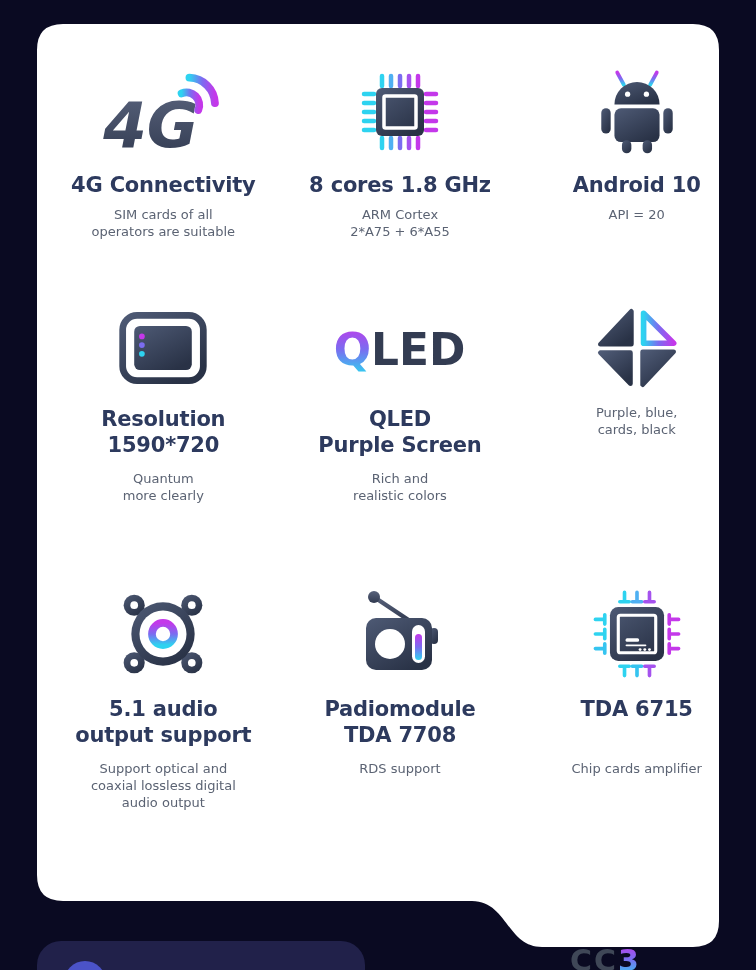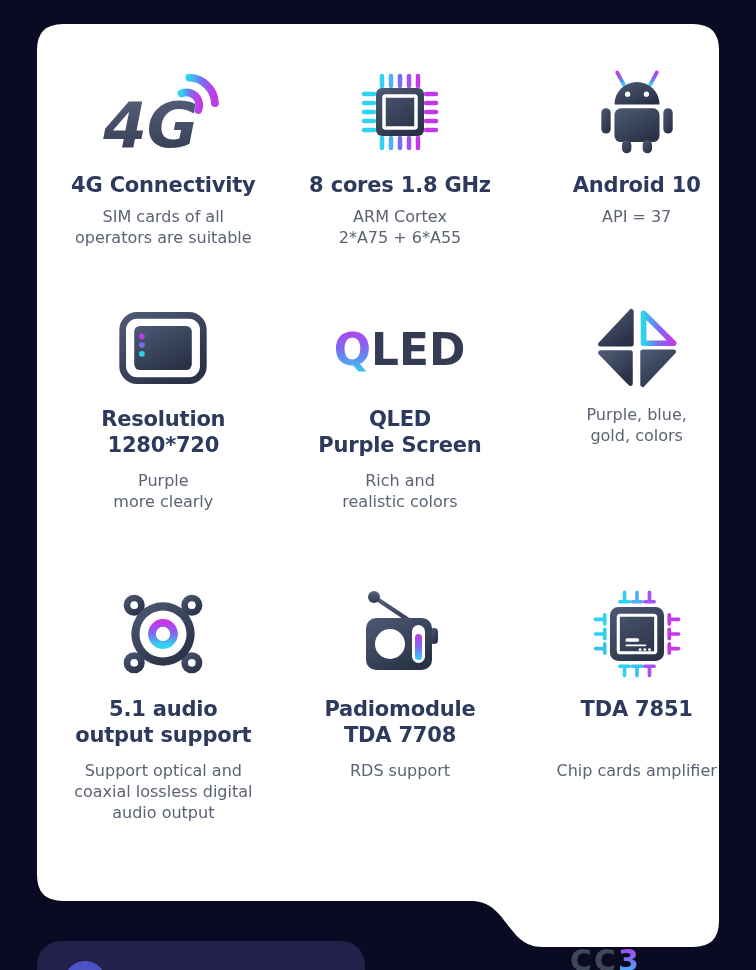--- a/index.html
+++ b/index.html
@@ -27,21 +27,21 @@
   .icon-slot{display:flex;align-items:center;justify-content:center;}
   .row1 .icon-slot{height:100px;}
   .row2 .icon-slot{height:96px;}
   .row3 .icon-slot{height:104px;}
   .title{
     margin-top:10px;font-size:21px;font-weight:bold;color:#2d3a5e;
     line-height:1.25;white-space:pre-line;letter-spacing:-0.2px;text-align:center;
   }
   .row2 .title,.row3 .title{min-height:56px;}
   .sub{
-    margin-top:9px;font-size:16px;color:#5b6373;
+    margin-top:9px;font-size:13px;color:#5b6373;
     line-height:1.3;white-space:pre-line;
   }
   .logo{
     position:absolute;left:570px;top:943px;z-index:3;
     font-size:30px;font-weight:bold;letter-spacing:2px;
     color:#3f4757;display:flex;align-items:center;
   }
   .grad-text{
     background:linear-gradient(180deg,#c438ea 0%,#7b6cf0 45%,#2ed3f0 100%);
     -webkit-background-clip:text;background-clip:text;color:transparent;
@@ -139,36 +139,36 @@
         <circle cx="40" cy="31" r="2.8" fill="#ffffff"></circle>
           <circle cx="60" cy="31" r="2.8" fill="#ffffff"></circle>
         <rect x="26" y="46" width="48" height="36" rx="7" fill="url(#gSlate)"></rect>
         <rect x="12" y="46" width="10" height="27" rx="5" fill="url(#gSlate)"></rect>
         <rect x="78" y="46" width="10" height="27" rx="5" fill="url(#gSlate)"></rect>
         <rect x="34" y="80" width="10" height="14" rx="5" fill="url(#gSlate)"></rect>
         <rect x="56" y="80" width="10" height="14" rx="5" fill="url(#gSlate)"></rect>
       </svg>
     </div>
     <div class="title">Android 10</div>
-    <div class="sub">API = 37</div>
+    <div class="sub">API = 20</div>
   </div>
 
   <div class="cell row2">
     <div class="icon-slot">
       <svg width="96" height="96" viewBox="0 0 100 100">
         <rect x="8" y="16" width="84" height="68" rx="15" fill="none" stroke="url(#gSlate)" stroke-width="7"></rect>
         <rect x="20" y="27" width="60" height="46" rx="6" fill="url(#gSlate)"></rect>
         <circle cx="28" cy="38" r="3" fill="#c438ea"></circle>
         <circle cx="28" cy="47" r="3" fill="#7b6cf0"></circle>
         <circle cx="28" cy="56" r="3" fill="#2ed3f0"></circle>
       </svg>
     </div>
     <div class="title">Resolution
-1280*720</div>
-    <div class="sub">Purple
+1590*720</div>
+    <div class="sub">Quantum
 more clearly</div>
   </div>
 
   <div class="cell row2">
     <div class="icon-slot">
       <svg width="140" height="58" viewBox="0 0 150 60">
         <text x="4" y="48" font-size="47" font-weight="bold" fill="url(#gCMv)">Q</text>
         <text x="44" y="48" font-size="47" font-weight="bold" fill="#333c52">LED</text>
       </svg>
     </div>
@@ -181,21 +181,21 @@
   <div class="cell row2">
     <div class="icon-slot">
       <svg width="94" height="94" viewBox="0 0 100 100">
         <path d="M 44,11 L 44,46 L 11,46 Z" fill="url(#gSlate)" stroke="url(#gSlate)" stroke-width="5" stroke-linejoin="round"></path>
         <path d="M 57,13 L 89,45 L 57,45 Z" fill="none" stroke="url(#gCoolH)" stroke-width="6" stroke-linejoin="round"></path>
         <path d="M 43,55 L 43,88 L 11,55 Z" fill="url(#gSlate)" stroke="url(#gSlate)" stroke-width="5" stroke-linejoin="round"></path>
         <path d="M 56,54 L 89,54 L 56,89 Z" fill="url(#gSlate)" stroke="url(#gSlate)" stroke-width="5" stroke-linejoin="round"></path>
       </svg>
     </div>
     <div class="sub">Purple, blue,
-gold, colors</div>
+cards, black</div>
   </div>
 
   <div class="cell row3">
     <div class="icon-slot">
       <svg width="96" height="96" viewBox="0 0 100 100">
         <circle cx="20" cy="20" r="11" fill="url(#gSlate)"></circle>
           <circle cx="80" cy="20" r="11" fill="url(#gSlate)"></circle>
         <circle cx="20" cy="80" r="11" fill="url(#gSlate)"></circle>
           <circle cx="80" cy="80" r="11" fill="url(#gSlate)"></circle>
         <circle cx="20" cy="20" r="4" fill="#ffffff"></circle>
@@ -250,21 +250,21 @@
         </g>
         <rect x="24" y="24" width="52" height="52" rx="8" fill="url(#gSlate)"></rect>
         <rect x="32" y="32" width="36" height="36" rx="2" fill="none" stroke="#ffffff" stroke-width="3"></rect>
         <rect x="39" y="54" width="13" height="3.5" rx="1.5" fill="#ffffff"></rect>
         <rect x="39" y="60" width="20" height="1.8" rx="0.9" fill="#ffffff"></rect>
         <circle cx="53" cy="65" r="1.4" fill="#ffffff"></circle>
           <circle cx="57.5" cy="65" r="1.4" fill="#ffffff"></circle>
           <circle cx="62" cy="65" r="1.4" fill="#ffffff"></circle>
       </svg>
     </div>
-    <div class="title">TDA 7851</div>
+    <div class="title">TDA 6715</div>
     <div class="sub">Chip cards amplifier</div>
   </div>
 
 </div>
 
 <div class="logo">
   <span>CC</span>
     <span class="grad-text">3</span>
 </div>
 

